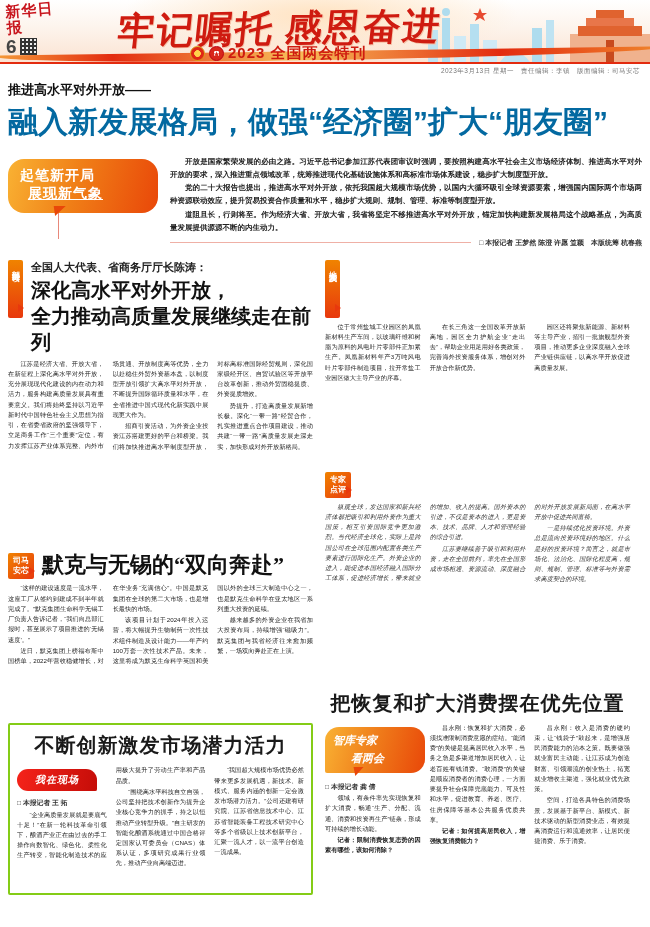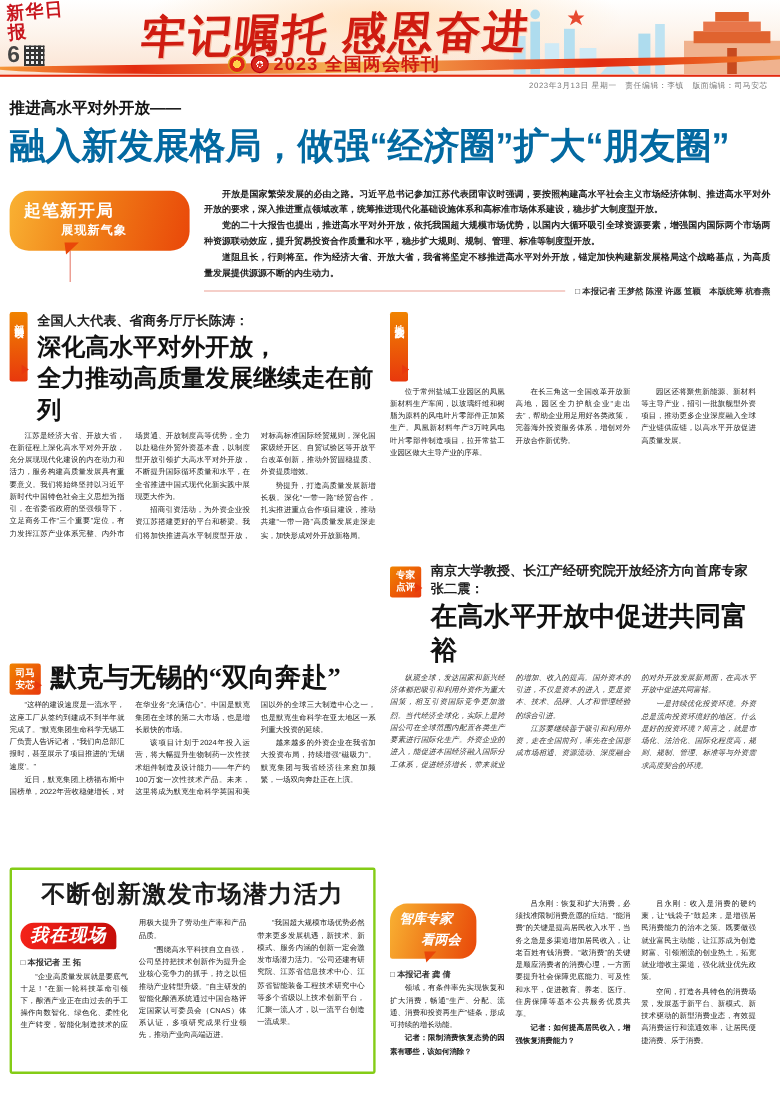--- a/index.html
+++ b/index.html
@@ -42,21 +42,21 @@
   .main-headline { font-size:30px; font-weight:900; letter-spacing:0; color:#0369a1;
     margin:3px 0 8px; white-space:nowrap; }
   .lede { display:flex; gap:14px; }
   .lede-left { width:148px; position:relative; flex:none; padding-top:8px; }
   .bubble { background:linear-gradient(105deg,#f9b233 0%,#f07f17 45%,#e94709 100%);
     color:#fff; font-weight:bold; border-radius:16px 16px 16px 16px; padding:8px 12px 10px;
     width:150px; position:relative; }
   .bubble:after { content:""; position:absolute; left:42px; bottom:-9px; border:6px solid transparent;
     border-top:10px solid #e94709; transform:skewX(-25deg); }
   .bubble .l1 { font-size:14px; letter-spacing:1px; }
-  .bubble .l2 { font-size:10px; letter-spacing:1px; margin-left:31px; }
+  .bubble .l2 { font-size:14px; letter-spacing:1px; margin-left:8px;text-decoration:underline; }
   .badge-stem { width:1px; height:26px; background:#e8887a; margin-left:50px; }
   .lede-right { flex:1; padding-top:4px; }
   .lede-right p { font-size:7.5px; font-weight:bold; line-height:1.75; text-align:justify;
     text-indent:2em; color:#222; }
   .byline-row { display:flex; align-items:center; margin-top:4px; }
   .byline-rule { flex:1; height:1px; background:#efb0a6; margin-right:8px; }
   .lede-byline { font-size:7px; font-weight:bold; color:#333; }
 
   
   .main-grid { display:flex; gap:12px; padding:6px 8px 0; }
@@ -83,29 +83,29 @@
   .cols3 p { text-indent:2em; margin-bottom:1px; }
   .body-dept { height:184px; }
   .body-local { height:140px; }
   .body-front { height:134px; }
   .body-expert { height:182px; font-family:"Liberation Serif", serif; font-style:italic; color:#333; }
 
   
   .redbox { border:2px solid #84cc16; border-radius:2px; padding:5px 7px 6px; margin-top:6px; }
   .box-title { font-size:20px; font-weight:900; text-align:center; letter-spacing:1px; margin:2px 0 6px; }
   .scene-badge { width:80px; height:22px; background:linear-gradient(100deg,#f5231a,#c50d08);
-    border-radius:12px 12px 2px 12px; color:#fff; font-size:15px; font-weight:bold; font-style:italic;
+    border-radius:12px 12px 2px 12px; color:#fff; font-size:10px; font-weight:bold; font-style:italic;
     text-align:center; line-height:22px; margin:4px 0 6px; letter-spacing:1px; }
   .mini-byline { font-size:6.8px; font-weight:bold; color:#333; text-indent:0 !important; margin:3px 0 4px; }
   .body-scene { height:122px; }
   .body-scene p { text-indent:2em; }
 
   
   .consumer { margin-top:6px; }
-  .cons-badge { width:72px; background:linear-gradient(105deg,#f9b233,#ef7b1a 50%,#e94709);
+  .cons-badge { width:100px; background:linear-gradient(105deg,#f9b233,#ef7b1a 50%,#e94709);
     border-radius:14px 14px 14px 2px; color:#fff; font-weight:bold; font-style:italic;
     padding:4px 8px 6px; position:relative; margin:4px 0 8px; }
   .cons-badge:after { content:""; position:absolute; left:26px; bottom:-8px;
     border:5px solid transparent; border-top:9px solid #e94709; transform:skewX(-20deg); }
   .cons-badge .l1 { font-size:11px; }
   .cons-badge .l2 { font-size:11px; margin-left:18px; }
   .body-cons { height:134px; }
   .body-cons p.q { font-weight:bold; }
 
   
@@ -220,32 +220,29 @@
         <div class="vtag">地方实践</div>
       </div>
       <div class="cols3 body-local">
         <p>位于常州盐城工业园区的凤凰新材料生产车间，以玻璃纤维和树脂为原料的风电叶片零部件正加紧生产。凤凰新材料年产3万吨风电叶片零部件制造项目，拉开常盐工业园区做大主导产业的序幕。</p>
         <p>在长三角这一全国改革开放新高地，园区全力护航企业“走出去”，帮助企业用足用好各类政策，完善海外投资服务体系，增创对外开放合作新优势。</p>
         <p>园区还将聚焦新能源、新材料等主导产业，招引一批旗舰型外资项目，推动更多企业深度融入全球产业链供应链，以高水平开放促进高质量发展。</p>
       </div>
 
       <div class="art-head">
         <div class="stag">专家点评</div>
-        <div>
-          <div class="art-kicker">南京大学教授、长江产经研究院开放经济方向首席专家张二震：</div>
-          <div class="art-title onec">在高水平开放中促进共同富裕</div>
-        </div>
       </div>
       <div class="cols3 body-expert">
         <p>纵观全球，发达国家和新兴经济体都把吸引和利用外资作为重大国策，相互引资国际竞争更加激烈。当代经济全球化，实际上是跨国公司在全球范围内配置各类生产要素进行国际化生产。外资企业的进入，能促进本国经济融入国际分工体系，促进经济增长，带来就业的增加、收入的提高。国外资本的引进，不仅是资本的进入，更是资本、技术、品牌、人才和管理经验的综合引进。</p>
         <p>江苏要继续善于吸引和利用外资，走在全国前列，率先在全国形成市场相通、资源流动、深度融合的对外开放发展新局面，在高水平开放中促进共同富裕。</p>
         <p>一是持续优化投资环境。外资总是流向投资环境好的地区。什么是好的投资环境？简言之，就是市场化、法治化、国际化程度高，规则、规制、管理、标准等与外资需求高度契合的环境。</p>
       </div>
 
       <div class="consumer">
+        <div class="box-title">把恢复和扩大消费摆在优先位置</div>
         <div class="cols3 body-cons">
           <div class="cons-badge">
             <div class="l1">智库专家</div>
             <div class="l2">看两会</div>
           </div>
           <p class="mini-byline">□ 本报记者 龚 倩</p>
           <p>领域，有条件率先实现恢复和扩大消费，畅通“生产、分配、流通、消费和投资再生产”链条，形成可持续的增长动能。</p>
           <p class="q">记者：限制消费恢复态势的因素有哪些，该如何消除？</p>
           <p>吕永刚：恢复和扩大消费，必须找准限制消费意愿的症结。“能消费”的关键是提高居民收入水平，当务之急是多渠道增加居民收入，让老百姓有钱消费。“敢消费”的关键是顺应消费者的消费心理，一方面要提升社会保障兜底能力、可及性和水平，促进教育、养老、医疗、住房保障等基本公共服务优质共享。</p>
           <p class="q">记者：如何提高居民收入，增强恢复消费能力？</p>

